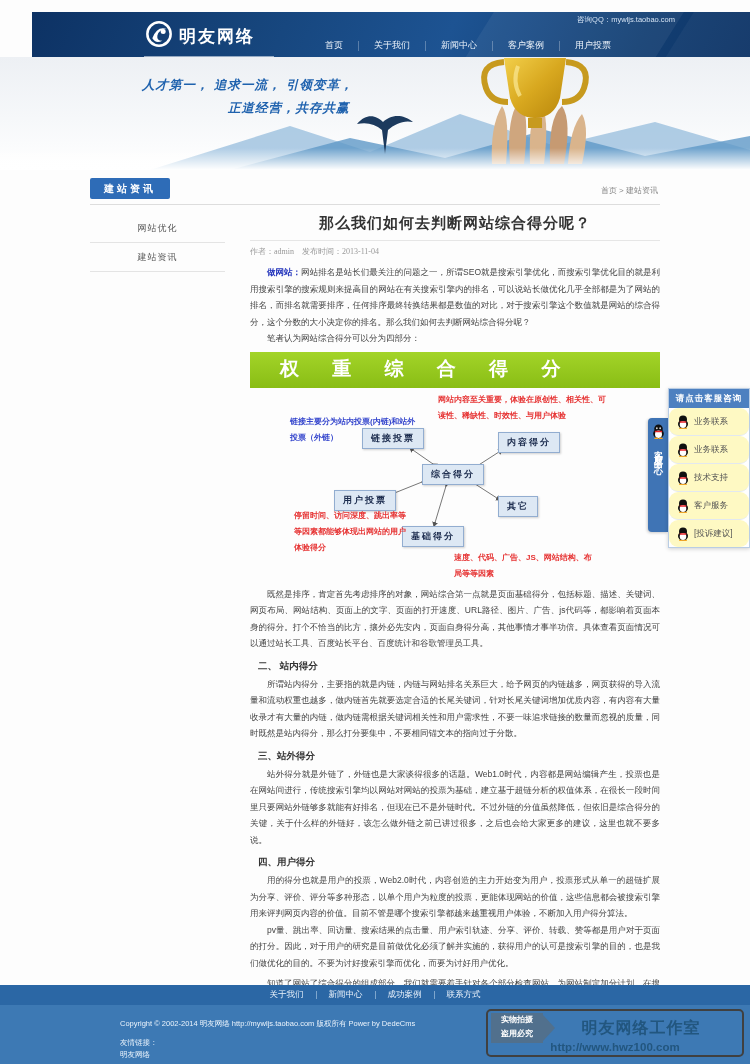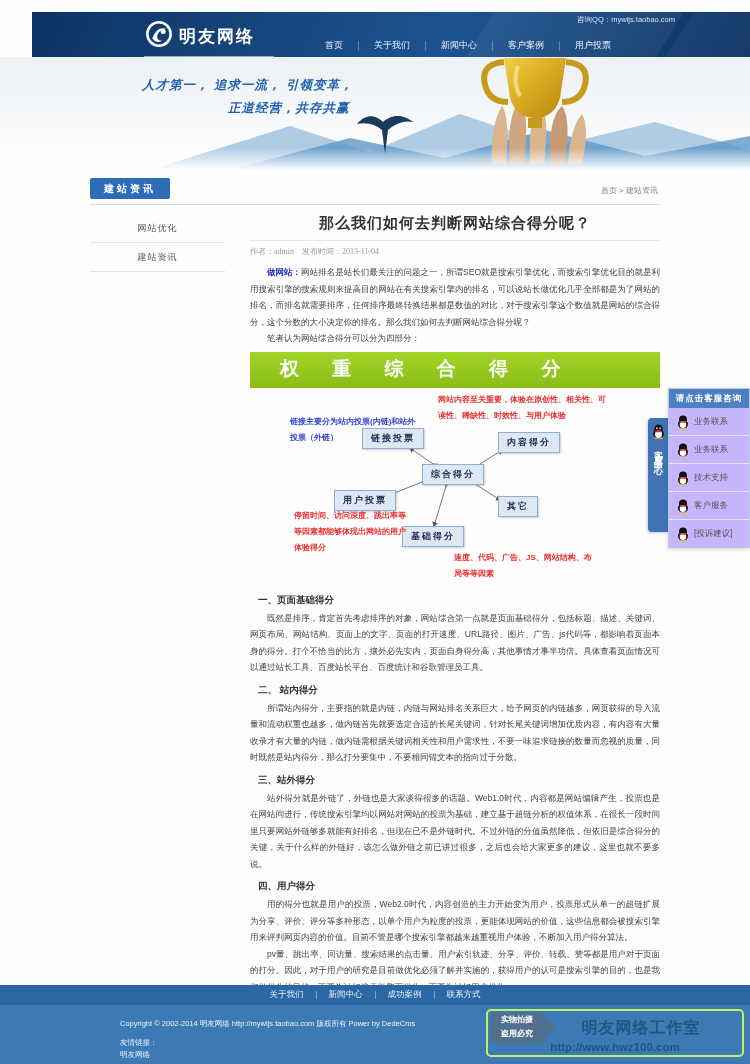--- a/index.html
+++ b/index.html
@@ -68,33 +68,33 @@
   
   .service-tab{position:absolute;left:648px;top:248px;width:20px;height:114px;background:#3f74b5;
                border-radius:4px 0 0 4px;display:flex;flex-direction:column;align-items:center;
                padding-top:6px;box-sizing:border-box;cursor:pointer;box-shadow:-1px 1px 3px rgba(0,0,0,.2);}
   .service-tab .vtext{writing-mode:vertical-rl;color:#fff;font-size:9px;font-weight:bold;letter-spacing:3px;margin-top:4px;}
   .service-panel{position:absolute;left:668px;top:218px;width:80px;background:#fff;border:1px solid #b9cde4;
                  box-shadow:0 1px 4px rgba(0,0,0,.18);}
   .sp-header{height:19px;line-height:19px;background:#4d80c0;color:#fff;font-size:8.5px;font-weight:bold;
              text-align:center;letter-spacing:1px;cursor:pointer;}
   .sp-item{height:27px;display:flex;align-items:center;gap:5px;padding-left:8px;border-bottom:1px solid #e2e8f0;
-           font-size:8.5px;color:#555;background:#c4b5fd;cursor:pointer;}
+           font-size:8.5px;color:#555;background:#fef9c3;cursor:pointer;border-radius:9px;}
   .sp-item:last-child{border-bottom:none;}
 
   
   .footer-nav{position:absolute;top:985px;left:0;width:750px;height:20px;background:#2b67a5;
               display:flex;align-items:center;justify-content:center;}
   .fnav-item{color:#eaf2fb;font-size:8.5px;padding:0 12px;cursor:pointer;}
   .fsep{width:1px;height:8px;background:#7ea6cd;}
   .footer{position:absolute;top:1005px;left:0;width:750px;height:59px;background:#3d79b4;}
   .copy{position:absolute;left:120px;top:13px;color:#eaf3fc;font-size:7.5px;line-height:12px;}
   .flink-label{position:absolute;left:120px;top:33px;color:#eaf3fc;font-size:7.5px;}
   .flink{position:absolute;left:120px;top:45px;color:#eaf3fc;font-size:7.5px;cursor:pointer;}
-  .watermark{position:absolute;right:6px;top:4px;width:258px;height:48px;border:2px solid #bef264;border-radius:5px;
+  .watermark{position:absolute;right:6px;top:4px;width:258px;height:48px;border:2px solid #404040;border-radius:5px;
              display:flex;flex-wrap:wrap;align-items:center;box-sizing:border-box;padding:1px 3px;}
   .wm-badge{position:relative;width:52px;height:30px;background:#51708d;color:#fff;font-size:8px;font-weight:bold;
             line-height:14px;text-align:center;flex:0 0 auto;}
   .wm-badge::after{content:"";position:absolute;right:-12px;top:2px;border-left:12px solid #51708d;
                    border-top:13px solid transparent;border-bottom:13px solid transparent;}
   .wm-title{flex:1;text-align:center;color:#22567f;font-size:16px;font-weight:bold;letter-spacing:1px;}
   .wm-url{width:100%;text-align:center;color:#22567f;font-size:11.5px;font-weight:bold;margin-top:-4px;}
 </style>
 </head>
 <body>
@@ -201,21 +201,20 @@
         <div class="dnode" style="left:172px;top:74px;">综合得分</div>
         <div class="dnode" style="left:84px;top:100px;">用户投票</div>
         <div class="dnode" style="left:248px;top:106px;">其它</div>
         <div class="dnode" style="left:152px;top:136px;">基础得分</div>
         <div class="dnote blue" style="left:40px;top:24px;width:128px;">链接主要分为站内投票(内链)和站外投票（外链）</div>
         <div class="dnote red" style="left:188px;top:2px;width:172px;">网站内容至关重要，体验在原创性、相关性、可读性、稀缺性、时效性、与用户体验</div>
         <div class="dnote red" style="left:44px;top:118px;width:112px;">停留时间、访问深度、跳出率等等因素都能够体现出网站的用户体验得分</div>
         <div class="dnote red" style="left:204px;top:160px;width:140px;">速度、代码、广告、JS、网站结构、布局等等因素</div>
       </div>
 
-      <div class="sec-h">一、页面基础得分</div>
       <p class="p">既然是排序，肯定首先考虑排序的对象，网站综合第一点就是页面基础得分，包括标题、描述、关键词、网页布局、网站结构、页面上的文字、页面的打开速度、URL路径、图片、广告、js代码等，都影响着页面本身的得分。打个不恰当的比方，攘外必先安内，页面自身得分高，其他事情才事半功倍。具体查看页面情况可以通过站长工具、百度站长平台、百度统计和谷歌管理员工具。</p>
       <div class="sec-h">二、 站内得分</div>
       <p class="p">所谓站内得分，主要指的就是内链，内链与网站排名关系巨大，给予网页的内链越多，网页获得的导入流量和流动权重也越多，做内链首先就要选定合适的长尾关键词，针对长尾关键词增加优质内容，有内容有大量收录才有大量的内链，做内链需根据关键词相关性和用户需求性，不要一味追求链接的数量而忽视的质量，同时既然是站内得分，那么打分要集中，不要相同锚文本的指向过于分散。</p>
       <div class="sec-h">三、站外得分</div>
       <p class="p">站外得分就是外链了，外链也是大家谈得很多的话题。Web1.0时代，内容都是网站编辑产生，投票也是在网站间进行，传统搜索引擎均以网站对网站的投票为基础，建立基于超链分析的权值体系，在很长一段时间里只要网站外链够多就能有好排名，但现在已不是外链时代。不过外链的分值虽然降低，但依旧是综合得分的关键，关于什么样的外链好，该怎么做外链之前已讲过很多，之后也会给大家更多的建议，这里也就不要多说。</p>
       <div class="sec-h">四、用户得分</div>
       <p class="p">用的得分也就是用户的投票，Web2.0时代，内容创造的主力开始变为用户，投票形式从单一的超链扩展为分享、评价、评分等多种形态，以单个用户为粒度的投票，更能体现网站的价值，这些信息都会被搜索引擎用来评判网页内容的价值。目前不管是哪个搜索引擎都越来越重视用户体验，不断加入用户得分算法。</p>
       <p class="p">pv量、跳出率、回访量、搜索结果的点击量、用户索引轨迹、分享、评价、转载、赞等都是用户对于页面的打分。因此，对于用户的研究是目前做优化必须了解并实施的，获得用户的认可是搜索引擎的目的，也是我们做优化的目的。不要为讨好搜索引擎而优化，而要为讨好用户优化。</p>
       <p class="p" style="margin-top:4px;">知道了网站了综合得分的组成部分，我们就需要着手针对各个部分检查网站，为网站制定加分计划，在搜索引擎和用户这张考卷上，网站得分越高就越能获得搜索引擎和用户的认可。那么最后希望各位站长都在这场排序考试中取得高分。http://www.uzn114.com</p>
     </div>

